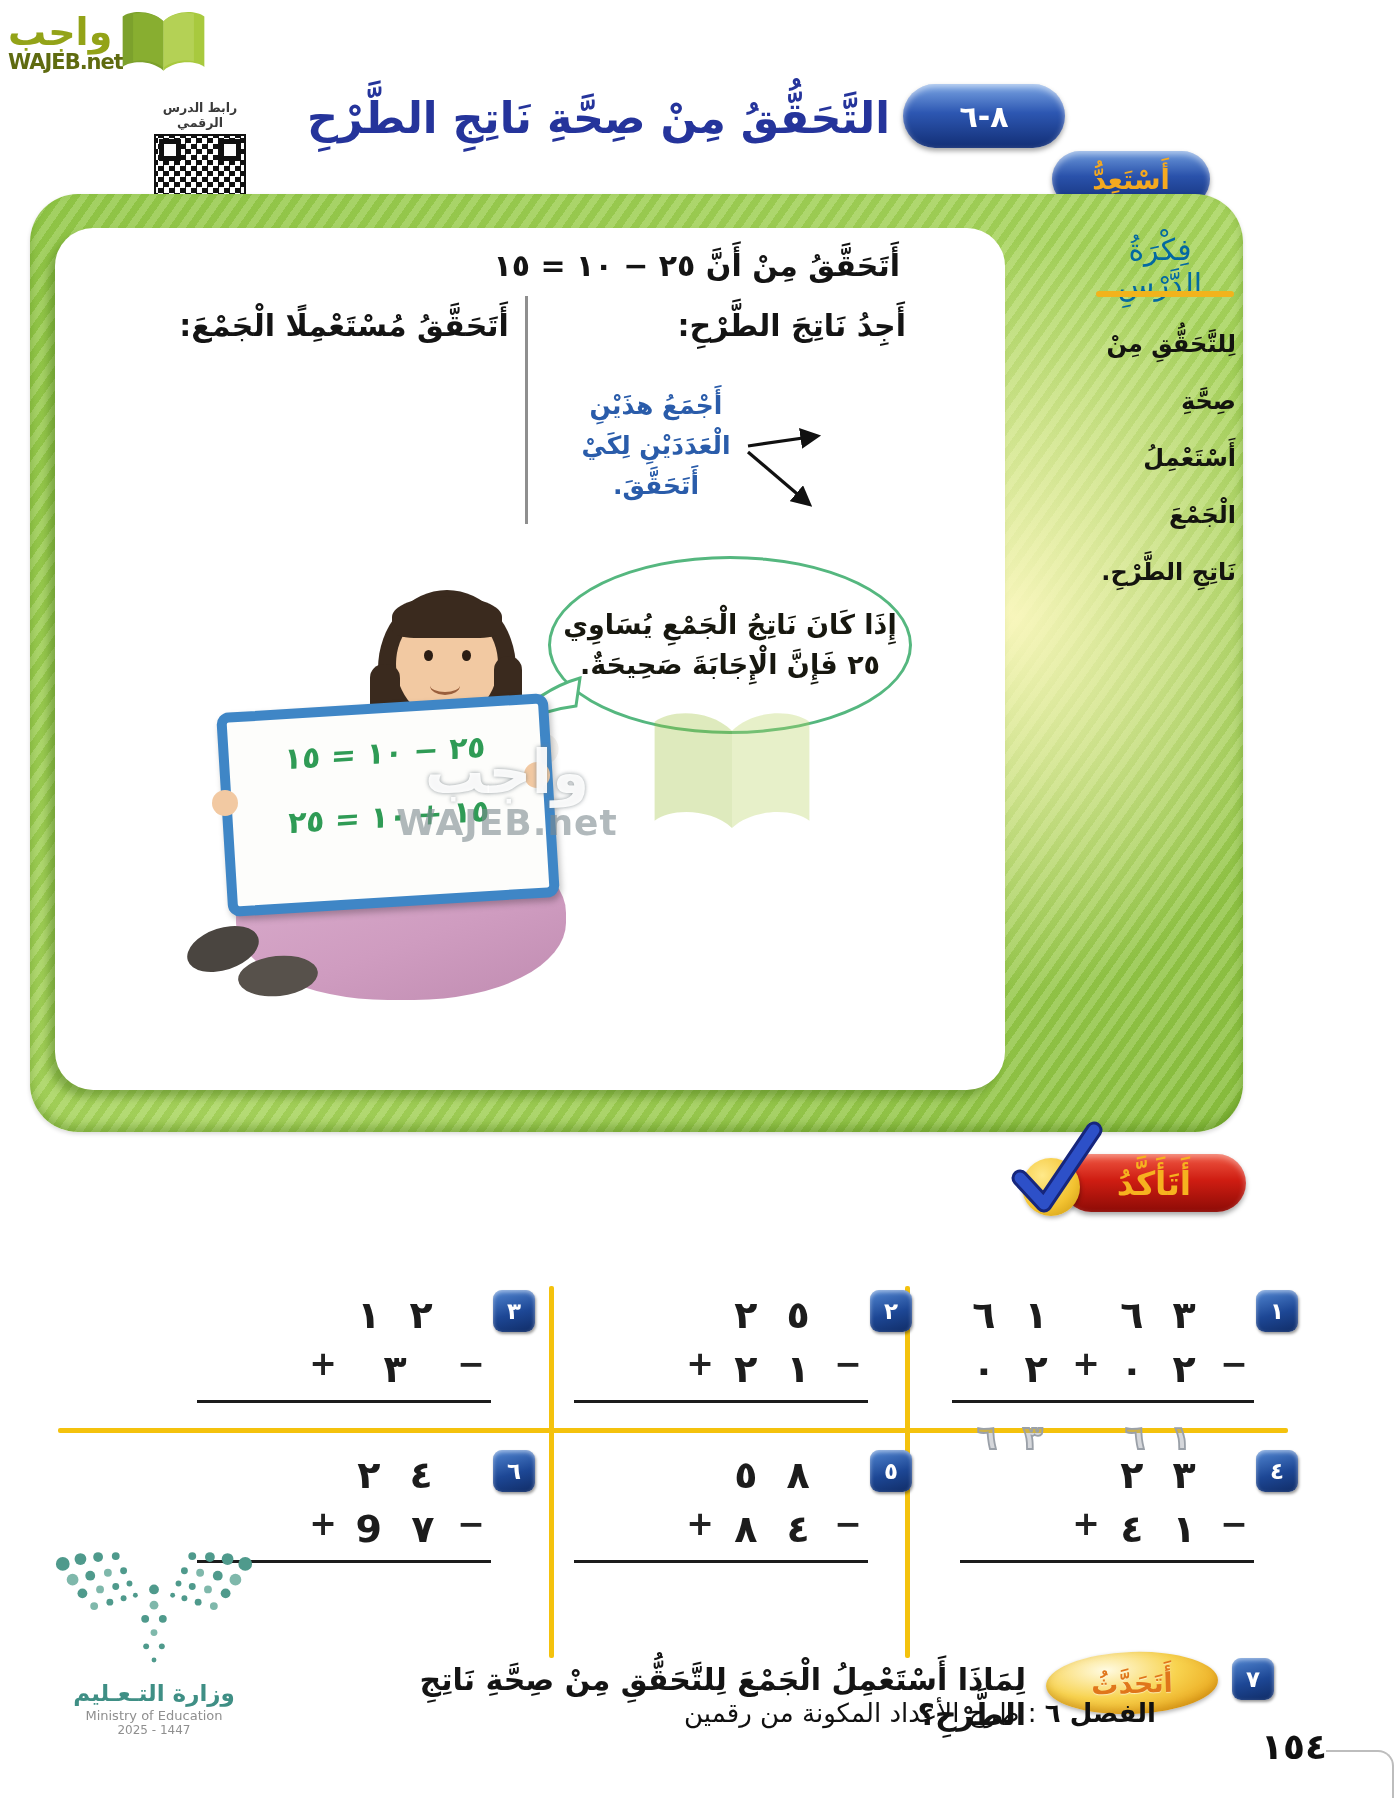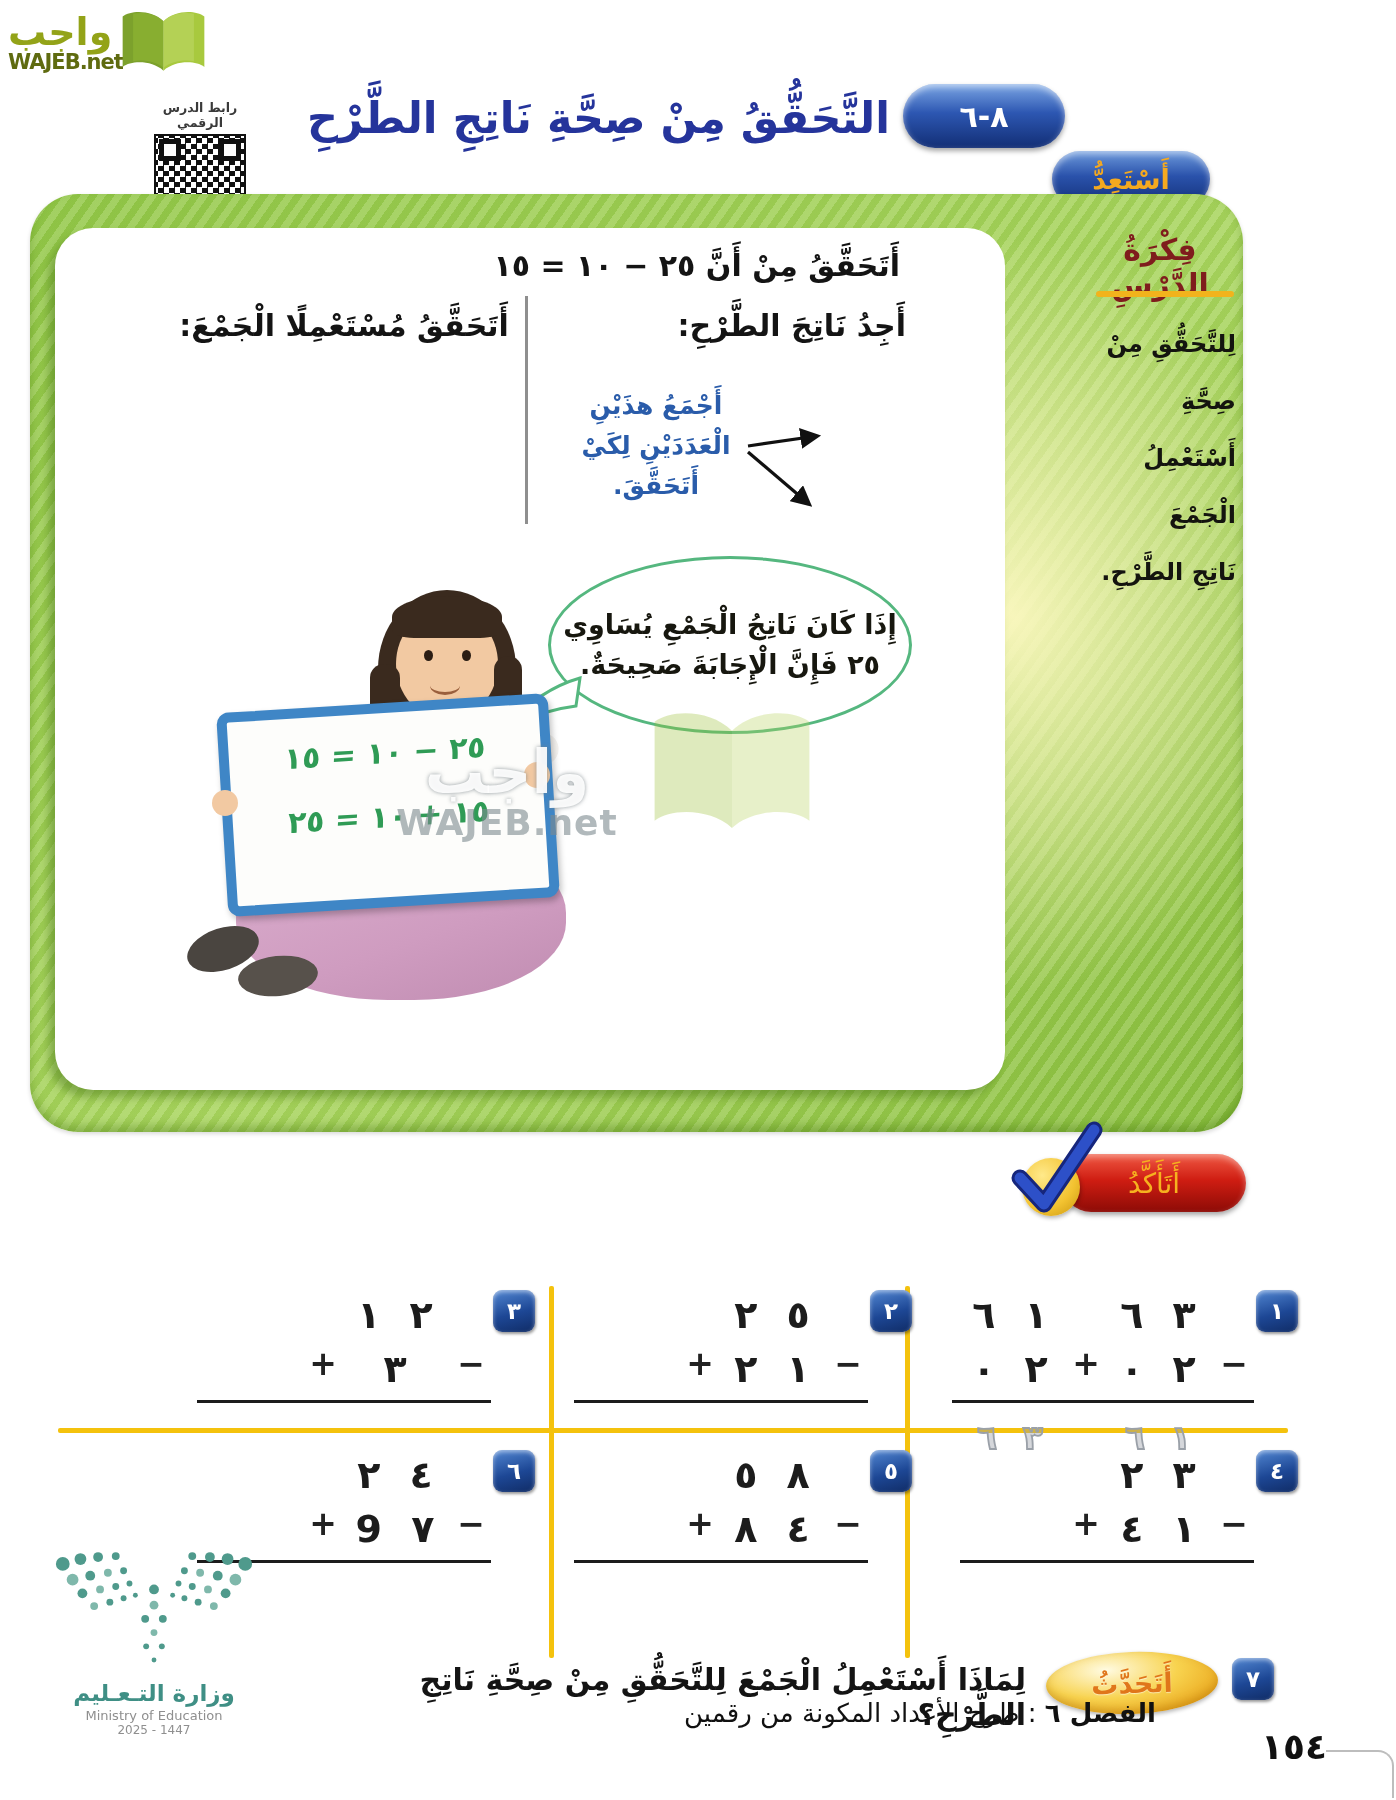--- a/index.html
+++ b/index.html
@@ -29,21 +29,21 @@
      background:linear-gradient(180deg,#6d9adc 0%,#2a52ab 45%,#122f77 100%);
      box-shadow:0 3px 5px rgba(0,0,0,.35), inset 0 3px 6px rgba(255,255,255,.5);
      display:flex;align-items:center;justify-content:center;color:#f5a91f;font-size:27px;font-weight:bold;letter-spacing:4px;margin-left:14px;}
   
   .green-panel{left:30px;top:194px;width:1213px;height:938px;border-radius:48px;
      background:
        radial-gradient(ellipse 430px 540px at 81% 45%, rgba(252,248,193,.95) 0%, rgba(252,248,193,0) 70%),
        repeating-linear-gradient(125deg, rgba(255,255,255,.14) 0 7px, rgba(40,90,0,.05) 7px 14px),
        linear-gradient(140deg,#93c848 0%,#a9d55e 55%,#8abf3e 100%);
      box-shadow:inset 0 -6px 10px rgba(60,110,10,.35), 0 2px 4px rgba(0,0,0,.15);}
-  .idea-heading{left:1085px;top:232px;width:150px;text-align:center;font-size:30px;font-weight:bold;color:#7f1d1d;}
+  .idea-heading{left:1085px;top:232px;width:150px;text-align:center;font-size:30px;font-weight:normal;color:#0369a1;}
   .idea-underline{left:1096px;top:291px;width:138px;height:6px;background:#f2b31c;border-radius:3px;}
   .idea-body{left:1078px;top:316px;width:158px;text-align:right;font-size:24px;font-weight:bold;color:#14140f;line-height:57px;}
   
   .white-card{left:55px;top:228px;width:950px;height:862px;background:#fff;border-radius:38px;
      box-shadow:-6px 7px 9px rgba(70,115,25,.45);}
   .check-line{left:420px;top:248px;width:480px;text-align:right;font-size:30px;font-weight:bold;color:#141414;}
   .find-heading{left:650px;top:308px;width:256px;text-align:right;font-size:30px;font-weight:bold;color:#141414;}
   .verify-heading{left:168px;top:308px;width:352px;text-align:center;font-size:30px;font-weight:bold;color:#141414;}
   .col-divider{left:525px;top:296px;width:3px;height:228px;background:#8f8f8f;}
   
@@ -80,21 +80,21 @@
      transform:rotate(-3.5deg);box-shadow:2px 4px 6px rgba(0,0,0,.25);}
   .board-line{position:absolute;width:100%;text-align:center;color:#2f9b55;font-size:30px;font-weight:bold;transform:skewX(-6deg);}
   .wm-book{left:642px;top:688px;width:180px;height:190px;opacity:.33;}
   .wm-text{left:372px;top:742px;width:270px;text-align:center;direction:ltr;}
   .wm-ar{font-size:60px;font-weight:bold;color:rgba(255,255,255,.92);text-shadow:0 0 4px rgba(120,130,135,.8);line-height:60px;}
   .wm-net{font-size:36px;font-weight:bold;color:rgba(125,138,144,.6);letter-spacing:1px;}
   
   .confirm-pill{left:1062px;top:1154px;width:184px;height:58px;border-radius:30px;
      background:linear-gradient(180deg,#f05a44 0%,#cf1d12 45%,#8d0b06 100%);
      box-shadow:0 3px 5px rgba(0,0,0,.35), inset 0 3px 6px rgba(255,255,255,.4);
-     display:flex;align-items:center;justify-content:center;color:#f6b21f;font-size:28px;font-weight:normal;letter-spacing:3px;}
+     display:flex;align-items:center;justify-content:center;color:#f6b21f;font-size:33px;font-weight:bold;letter-spacing:3px;}
   .check-ball{left:1022px;top:1158px;width:58px;height:58px;border-radius:50%;
      background:radial-gradient(circle at 35% 30%,#ffe98a,#f2c230 60%,#c79410);box-shadow:1px 2px 4px rgba(0,0,0,.3);}
   .instruction{left:560px;top:1238px;width:730px;text-align:right;font-size:31px;font-weight:bold;color:#141414;}
   
   .hline{left:58px;top:1428px;width:1230px;height:5px;background:#f4c20d;border-radius:2px;}
   .vline{top:1286px;width:5px;height:372px;background:#f4c20d;border-radius:2px;}
   .v1{left:905px;} .v2{left:549px;}
   .cell{position:absolute;display:flex;flex-direction:row;gap:48px;align-items:flex-start;}
   .numbox{width:42px;height:42px;border-radius:9px;flex:none;margin-top:2px;
      background:linear-gradient(165deg,#5287d2 0%,#1d4795 55%,#102c66 100%);

